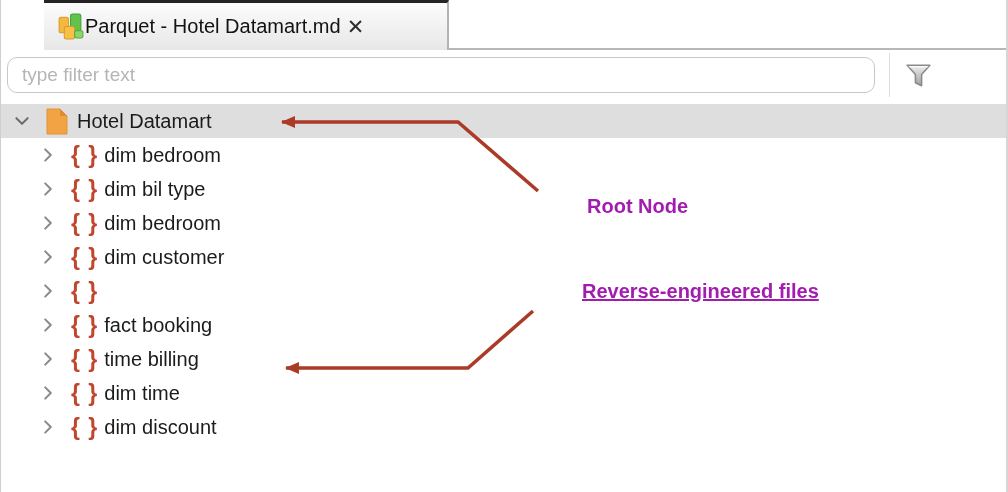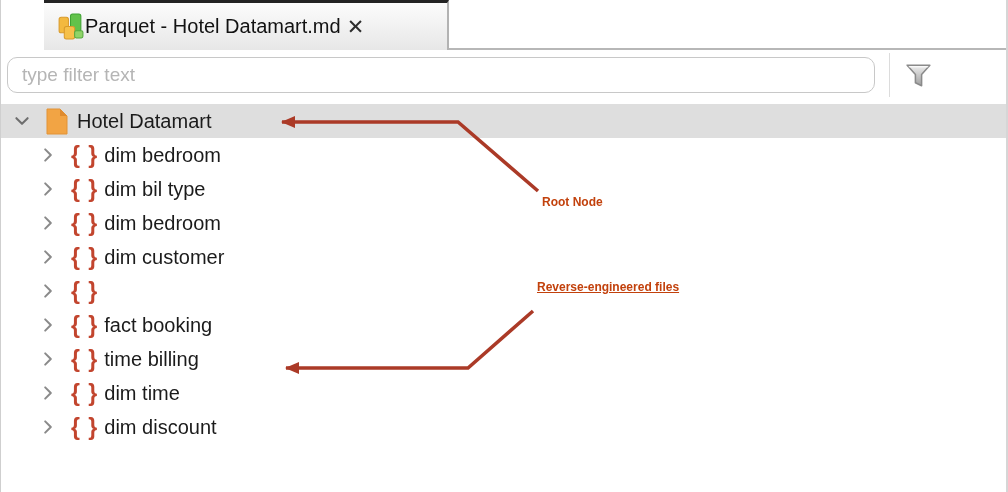--- a/index.html
+++ b/index.html
@@ -34,22 +34,22 @@
   .chev { width:18px; height:18px; display:flex; align-items:center; justify-content:center;
           margin-right:14px; cursor:pointer; flex:0 0 auto; }
   .fileicon { margin-right:8px; display:flex; flex:0 0 auto; }
   .braces { color:#c2452e; font-weight:700; font-size:23px; letter-spacing:1px;
             margin-right:6px; line-height:1; flex:0 0 auto; white-space:pre; }
   .tlabel { white-space:nowrap; }
 
   
   .anno-svg { position:absolute; left:0; top:0; width:1008px; height:492px;
               pointer-events:none; z-index:5; }
-  .anno-label { position:absolute; color:#c2410c; font-weight:700; font-size:12px;
-                white-space:nowrap; z-index:6; }
+  .anno-label { position:absolute; color:#a21caf; font-weight:700; font-size:20px;
+                white-space:nowrap; z-index:6;margin-left:45px; }
   #anno-root  { left:541px; top:195px; }
   #anno-files { left:536px; top:280px;text-decoration:underline; }
 </style>
 </head>
 <body>
 
 <div class="window">
 
   <div class="tabbar">
     <div class="tab">

